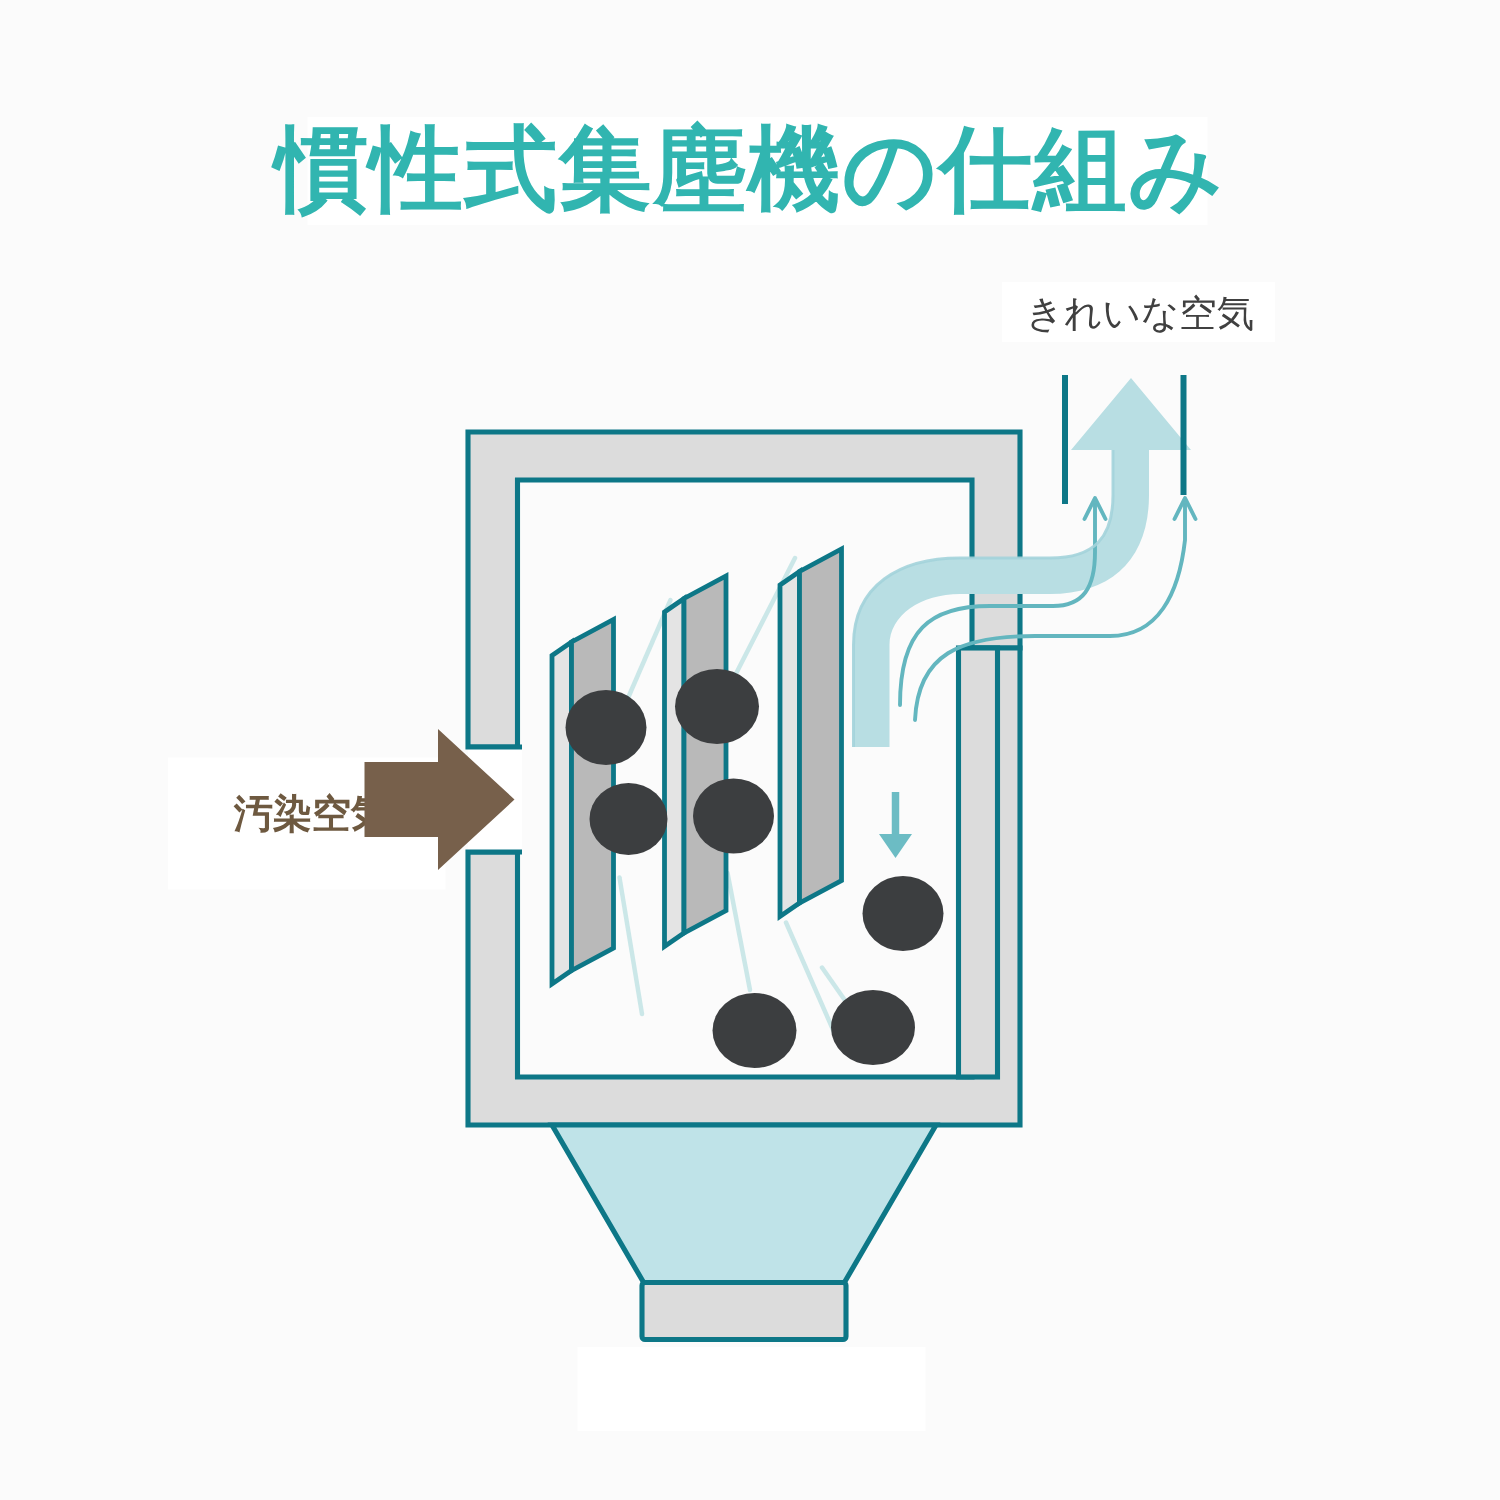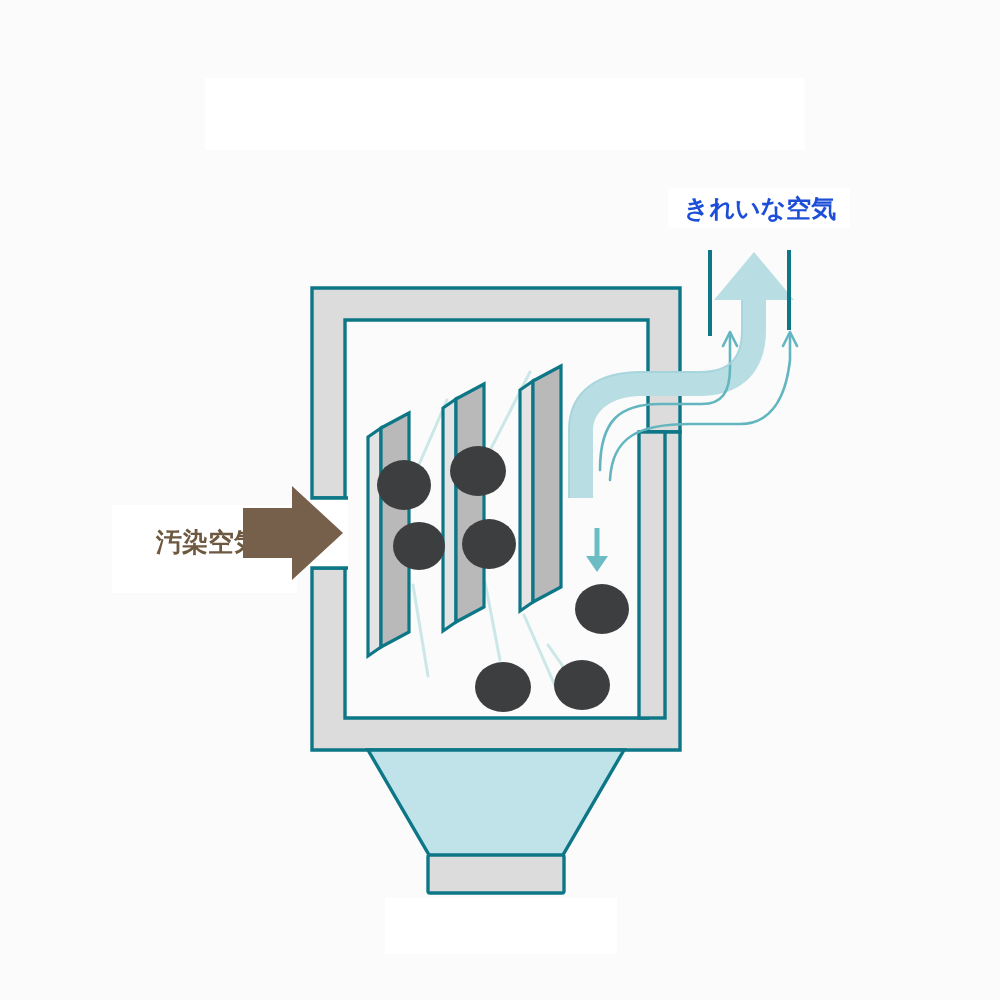--- a/index.html
+++ b/index.html
@@ -52,23 +52,23 @@
     letter-spacing: 1px;
     line-height: 1.1;
     white-space: nowrap;
   }
   #label-clean-air {
     position: absolute;
     left: 620px;
     top: 192px;
     width: 280px;
     text-align: center;
-    color: #1d4ed8;
+    color: #404040;
     font-size: 25px;
-    font-weight: bold;
+    font-weight: normal;
     white-space: nowrap;
   }
   #label-dirty-air {
     position: absolute;
     left: 100px;
     top: 525px;
     width: 160px;
     text-align: right;
     color: #6e5940;
     font-size: 26px;
@@ -84,20 +84,21 @@
 </head>
 <body>
 
 <div id="stage">
 
   <div class="paper-patch" id="patch-title"></div>
   <div class="paper-patch" id="patch-clean"></div>
   <div class="paper-patch" id="patch-left"></div>
   <div class="paper-patch" id="patch-bottom"></div>
 
+  <div id="page-title">慣性式集塵機の仕組み</div>
 
   <div id="label-clean-air">きれいな空気</div>
   <div id="label-dirty-air">汚染空気</div>
 
   <svg id="diagram" width="1000" height="1000" viewBox="0 0 1000 1000">
 
     <defs>
       <clipPath id="clip-chamber">
         <rect x="345" y="320" width="300" height="400"></rect>
       </clipPath>

